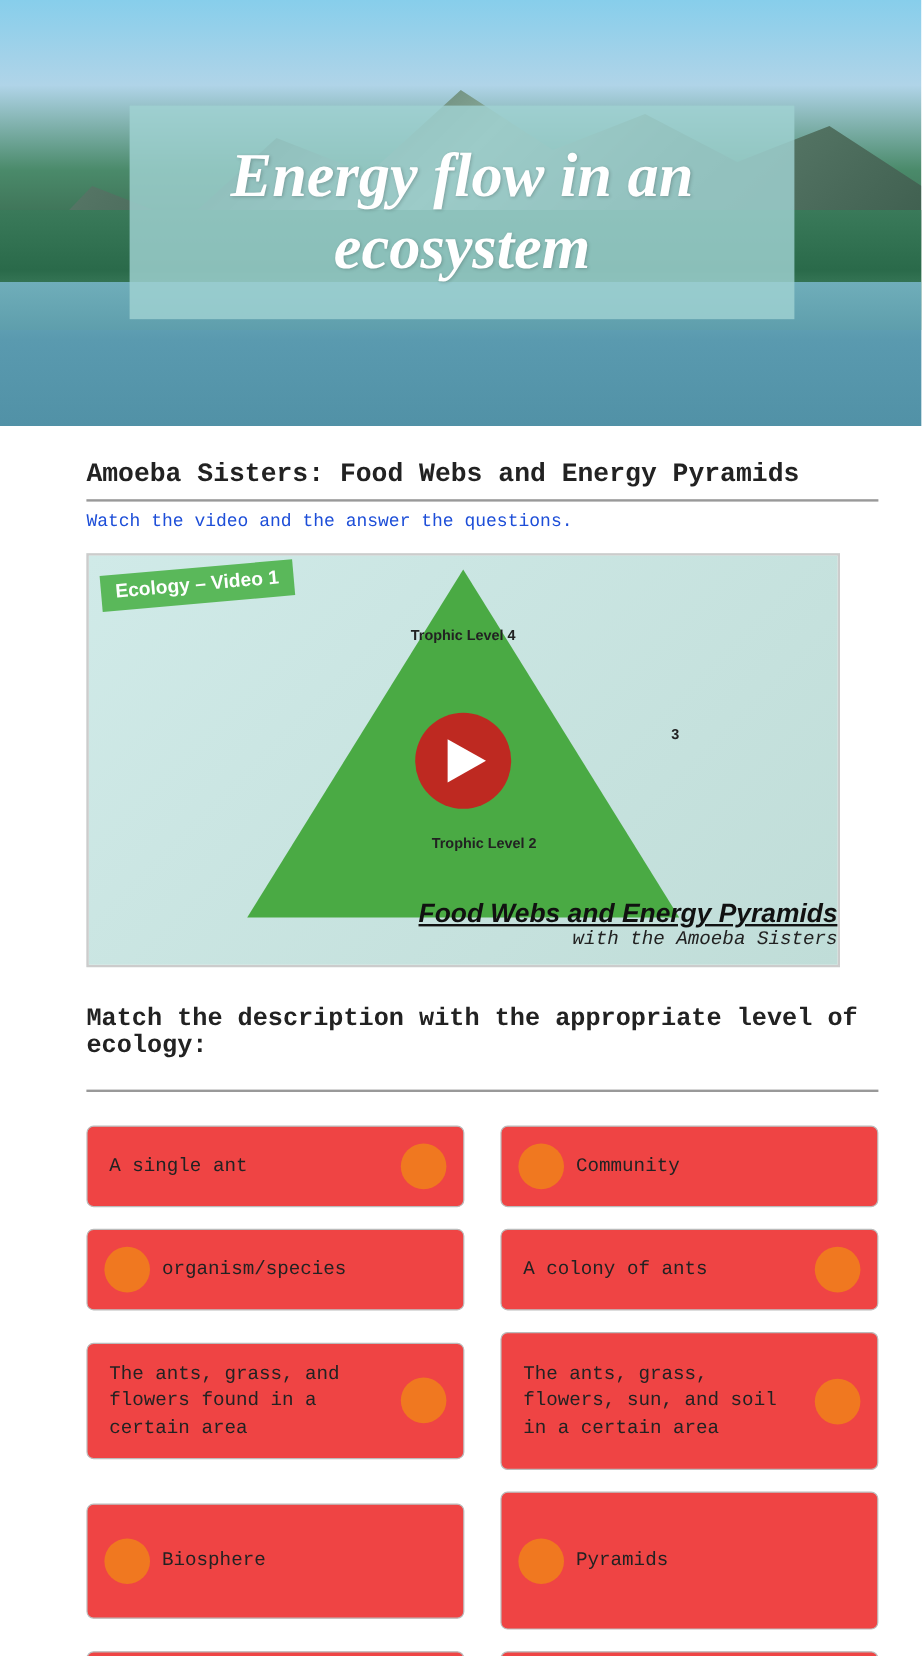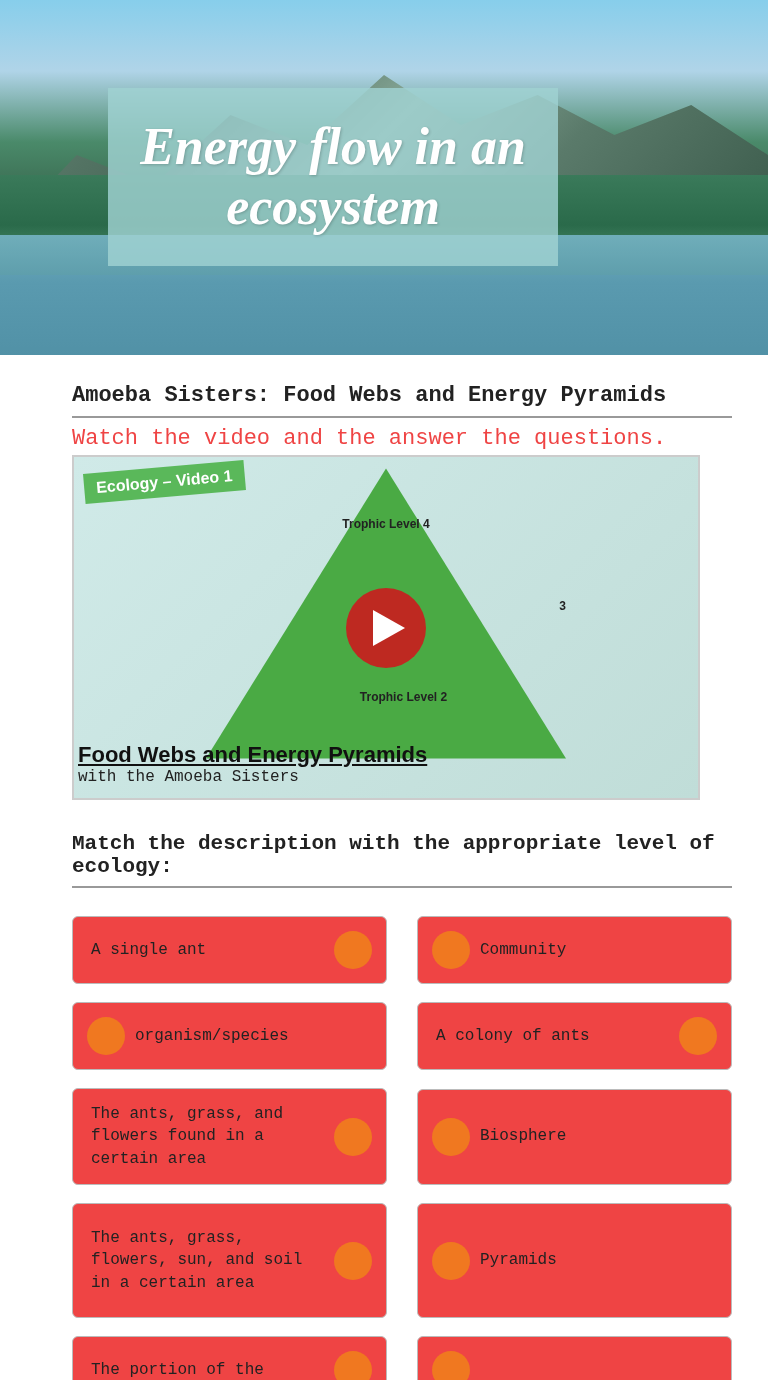--- a/index.html
+++ b/index.html
@@ -65,21 +65,21 @@
       height: 120px;
       background: linear-gradient(180deg, #7ab8cc 0%, #5a9ab0 40%, #4a8aa0 100%);
       opacity: 0.85;
     }
 
     
     .title-box {
       position: absolute;
       top: 88px;
       left: 108px;
-      width: 450px;
+      width: 554px;
       height: 178px;
       background: rgba(160, 210, 210, 0.82);
       display: flex;
       align-items: center;
       justify-content: center;
       padding: 20px;
     }
     .title-text {
       font-family: Georgia, 'Times New Roman', serif;
       font-style: italic;
@@ -100,23 +100,23 @@
     .section-title {
       font-family: 'Courier New', Courier, monospace;
       font-size: 22px;
       color: #222;
       margin-bottom: 8px;
       border-bottom: 2px solid #999;
       padding-bottom: 8px;
     }
 
     .subtitle {
-      font-size: 22px;
-      color: #ef4444;
-      margin-bottom: 4px;
+      font-size: 15px;
+      color: #1d4ed8;
+      margin-bottom: 18px;
       font-family: 'Courier New', Courier, monospace;
     }
 
     
     .video-container {
       width: 628px;
       height: 345px;
       position: relative;
       background: #e8f4f0;
       border: 2px solid #ccc;
@@ -174,21 +174,22 @@
       font-family: Arial, sans-serif;
       font-weight: bold;
       padding: 6px 12px;
       transform: rotate(-5deg);
     }
     .video-bottom-text {
       position: absolute;
       bottom: 12px;
       left: 4px;
       right: 0;
-      text-align: left;
+      text-align: right;
+      font-style: italic;
     }
     .video-bottom-text .line1 {
       font-size: 22px;
       font-weight: bold;
       font-family: Arial, sans-serif;
       color: #111;
       text-decoration: underline;
     }
     .video-bottom-text .line2 {
       font-size: 16px;
@@ -216,21 +217,21 @@
       border-left: 32px solid white;
       margin-left: 6px;
     }
 
     
     .match-title {
       font-family: 'Courier New', Courier, monospace;
       font-size: 21px;
       color: #222;
       border-bottom: 2px solid #999;
-      padding-bottom: 8px;
+      padding-bottom: 24px;
       margin-bottom: 28px;
     }
 
     .match-grid {
       display: grid;
       grid-template-columns: 1fr 1fr;
       gap: 18px 30px;
       align-items: center;
     }
 
@@ -338,29 +339,29 @@
     </div>
     <div class="match-item">
       <span class="match-item-text">A colony of ants</span>
       <div class="dot"></div>
     </div>
 
     <div class="match-item tall">
       <span class="match-item-text">The ants, grass, and flowers found in a certain area</span>
       <div class="dot"></div>
     </div>
-    <div class="match-item answer tall">
-      <div class="dot-left"></div>
-      <span class="match-item-text">Biosphere</span>
-    </div>
-
     <div class="match-item taller">
       <span class="match-item-text">The ants, grass, flowers, sun, and soil in a certain area</span>
       <div class="dot"></div>
     </div>
+
+    <div class="match-item answer tall">
+      <div class="dot-left"></div>
+      <span class="match-item-text">Biosphere</span>
+    </div>
     <div class="match-item answer taller">
       <div class="dot-left"></div>
       <span class="match-item-text">Pyramids</span>
     </div>
 
     <div class="match-item">
       <span class="match-item-text">The portion of the</span>
       <div class="dot"></div>
     </div>
     <div class="match-item answer">

